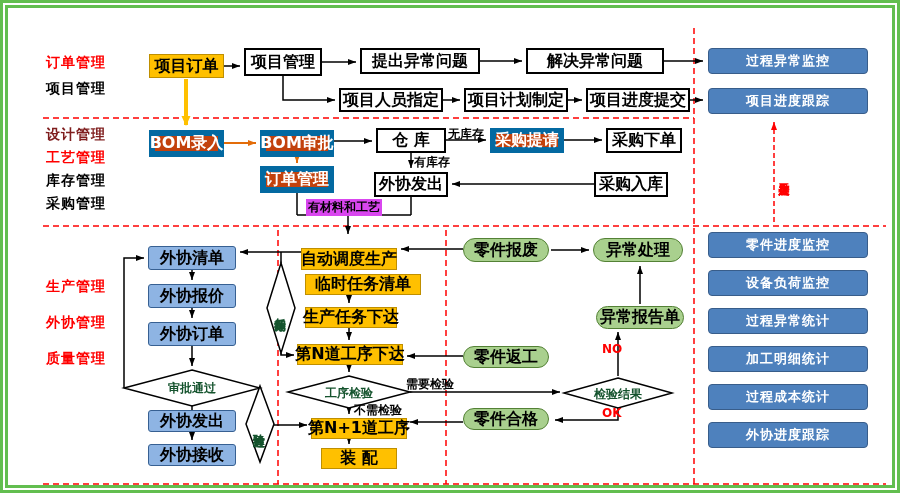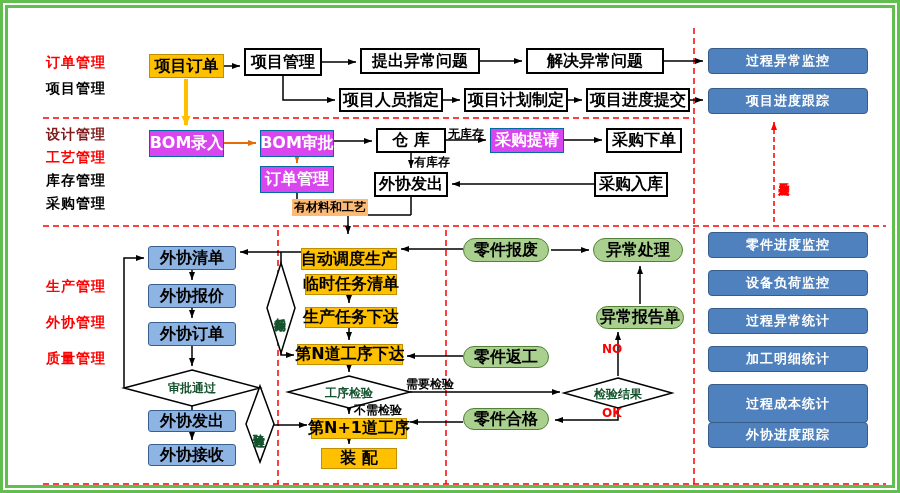--- a/index.html
+++ b/index.html
@@ -8,21 +8,21 @@
     border:8px double #62BE4F;background:#fff;overflow:hidden;
     font-family:"DejaVu Sans","Liberation Sans",sans-serif;
   }
   svg.connectors{position:absolute;left:0;top:0;pointer-events:none;}
   .box{
     position:absolute;box-sizing:border-box;display:flex;align-items:center;justify-content:center;
     text-align:center;font-size:16px;font-weight:bold;line-height:1.05;white-space:nowrap;
   }
   .white{background:#fff;border:2px solid #000;color:#000;}
   .orange{background:#FFC000;border:1px solid #BF8F00;color:#000;}
-  .green{background:#d946ef;border:1px solid #0369a1;color:#fff;}
+  .green{background:#c2410c;border:6px solid #0369a1;color:#fff;}
   .stadium{background:#A9D08E;border:1px solid #538135;border-radius:12px;color:#000;}
   .blue{background:#8EB4E3;border:1px solid #376092;border-radius:3px;color:#000;}
   .rblue{background:#4E81BD;border:1px solid #385D8A;border-radius:4px;color:#fff;font-size:13px;letter-spacing:1px;}
   .lbl{position:absolute;font-weight:bold;font-size:12px;color:#000;white-space:nowrap;}
   .mgr{position:absolute;font-weight:bold;font-size:14px;white-space:nowrap;letter-spacing:1px;}
   .dtext{position:absolute;font-weight:bold;font-size:12px;color:#14532d;text-align:center;white-space:nowrap;}
   .vert{writing-mode:vertical-rl;text-orientation:upright;white-space:normal;line-height:1;}
 </style>
 </head>
 <body>
@@ -131,24 +131,24 @@
   <div class="box green" style="left:141px;top:122px;width:75px;height:27px">BOM录入</div>
   <div class="box green" style="left:252px;top:122px;width:74px;height:27px">BOM审批</div>
   <div class="box green" style="left:252px;top:158px;width:74px;height:27px">订单管理</div>
   <div class="box white" style="left:368px;top:120px;width:70px;height:25px">仓 库</div>
   <div class="box green" style="left:482px;top:120px;width:74px;height:25px">采购提请</div>
   <div class="box white" style="left:598px;top:120px;width:76px;height:25px">采购下单</div>
   <div class="box white" style="left:366px;top:164px;width:74px;height:25px">外协发出</div>
   <div class="box white" style="left:586px;top:164px;width:74px;height:25px">采购入库</div>
   <div class="lbl" style="left:440px;top:118px">无库存</div>
   <div class="lbl" style="left:406px;top:146px">有库存</div>
-  <div class="lbl" style="left:284px;top:191px;background:#fdba74;padding:0 2px">有材料和工艺</div>
+  <div class="lbl" style="left:298px;top:191px;background:#d946ef;padding:0 2px">有材料和工艺</div>
 
   <div class="box orange" style="left:293px;top:240px;width:96px;height:22px">自动调度生产</div>
-  <div class="box orange" style="left:297px;top:266px;width:92px;height:21px">临时任务清单</div>
+  <div class="box orange" style="left:297px;top:266px;width:116px;height:21px">临时任务清单</div>
   <div class="box orange" style="left:297px;top:299px;width:92px;height:21px">生产任务下达</div>
   <div class="box orange" style="left:289px;top:336px;width:106px;height:21px">第N道工序下达</div>
   <div class="box orange" style="left:303px;top:410px;width:96px;height:21px">第N+1道工序</div>
   <div class="box orange" style="left:313px;top:440px;width:76px;height:21px">装  配</div>
   <div class="dtext vert" style="left:266px;top:272px;height:58px">超期任务</div>
   <div class="dtext" style="left:301px;top:377px;width:80px">工序检验</div>
   <div class="lbl" style="left:398px;top:368px">需要检验</div>
   <div class="lbl" style="left:346px;top:394px">不需检验</div>
   <div class="dtext vert" style="left:245px;top:388px;height:58px">检验通过</div>
 
@@ -167,17 +167,17 @@
   <div class="box stadium" style="left:455px;top:400px;width:86px;height:22px">零件合格</div>
   <div class="lbl" style="left:594px;top:334px;color:#FF0000">NO</div>
   <div class="lbl" style="left:594px;top:398px;color:#FF0000">OK</div>
 
   <div class="box rblue" style="left:700px;top:40px;width:160px;height:26px">过程异常监控</div>
   <div class="box rblue" style="left:700px;top:80px;width:160px;height:26px">项目进度跟踪</div>
   <div class="box rblue" style="left:700px;top:224px;width:160px;height:26px">零件进度监控</div>
   <div class="box rblue" style="left:700px;top:262px;width:160px;height:26px">设备负荷监控</div>
   <div class="box rblue" style="left:700px;top:300px;width:160px;height:26px">过程异常统计</div>
   <div class="box rblue" style="left:700px;top:338px;width:160px;height:26px">加工明细统计</div>
-  <div class="box rblue" style="left:700px;top:376px;width:160px;height:39px">过程成本统计</div>
+  <div class="box rblue" style="left:700px;top:376px;width:160px;height:26px">过程成本统计</div>
   <div class="box rblue" style="left:700px;top:414px;width:160px;height:26px">外协进度跟踪</div>
   <div class="dtext vert" style="left: 770px; top: 118px; height: 98px; font-size: 11px; color: rgb(255, 0, 0);">导入生产加工进度</div>
 
 </div>
 
 </body></html>

